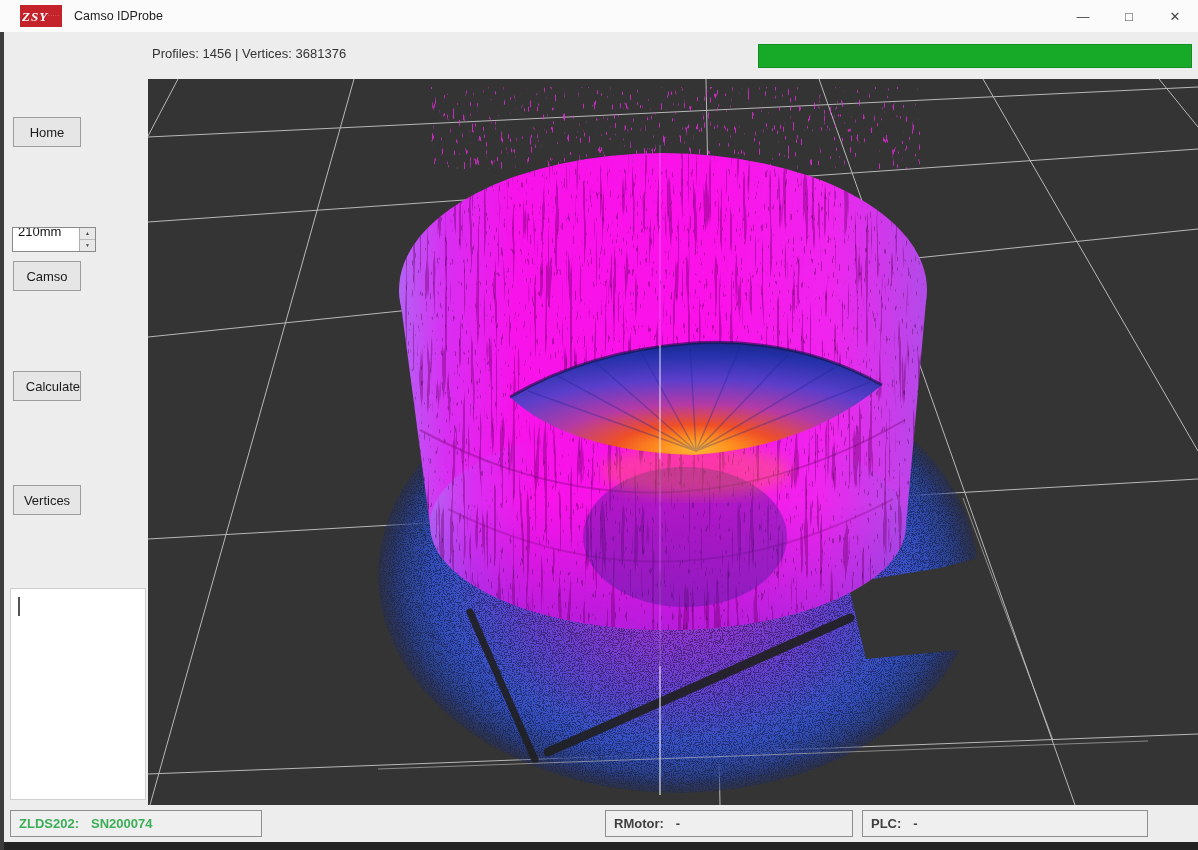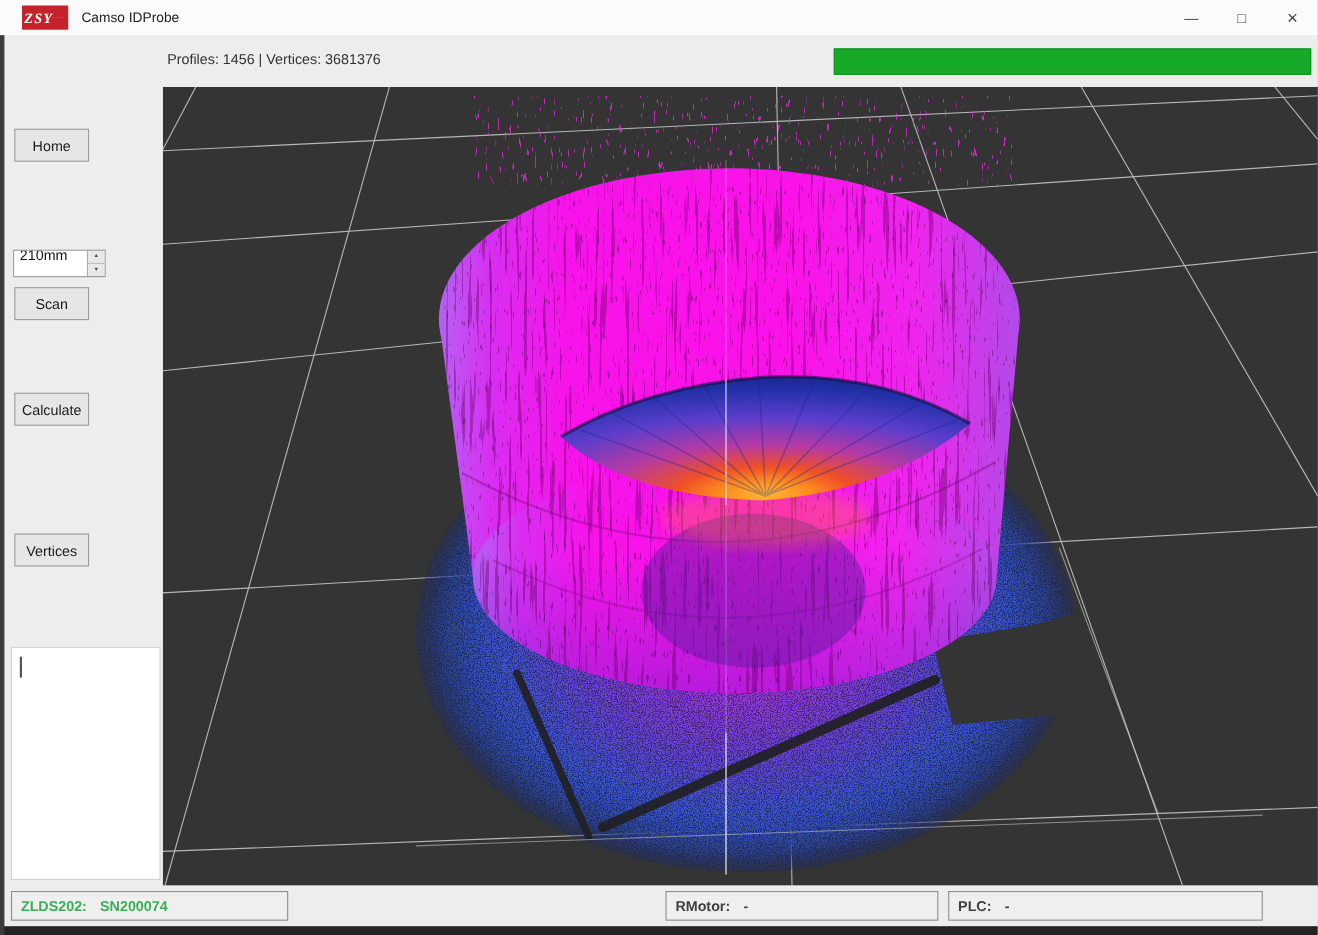--- a/index.html
+++ b/index.html
@@ -18,21 +18,21 @@
   .toolbar { position:absolute; left:0; top:32px; width:1198px; height:47px; background:#ededed; z-index:20; }
   .scan-stats { position:absolute; left:152px; top:14px; font-size:13px; color:#333; }
   .progress-bar { position:absolute; left:758px; top:12px; width:434px; height:24px; background:#17a928; border:1px solid #128f20; }
 
   .left-edge { position:absolute; left:0; top:32px; width:4px; height:818px; background:#3c3c3c; z-index:40; }
   .bottom-strip { position:absolute; left:0; top:842px; width:1198px; height:8px; background:#232323; z-index:25; }
 
   .sidebar { position:absolute; left:0; top:79px; width:148px; height:726px; background:#ededed; z-index:20; }
   .btn { position:absolute; left:13px; width:68px; height:30px; background:#e6e6e6; border:1px solid #9d9d9d;
          font-family:"Liberation Sans",sans-serif; font-size:13px; color:#1a1a1a; text-align:center; }
-  .btn-home { top:38px; } .btn-scan { top:182px; } .btn-calc { top:278px; } .btn-calib { top:406px; }
+  .btn-home { top:38px; } .btn-scan { top:182px; } .btn-calc { top:292px;text-align:right; } .btn-calib { top:406px; }
 
   .spinner { position:absolute; left:12px; top:148px; width:84px; height:25px; border:1px solid #8a8a8a; background:#fff; display:flex; }
   .spin-input { flex:1 1 auto; width:60px; border:none; outline:none; font-size:13px; padding:0 0 16px 5px; color:#111; background:#fff;
                 font-family:"Liberation Sans",sans-serif; }
   .spin-btns { width:16px; display:flex; flex-direction:column; border-left:1px solid #adadad; }
   .spin-btn { flex:1; background:#e8e8e8; display:flex; align-items:center; justify-content:center;
               font-size:5px; color:#444; line-height:1; }
   .spin-btn + .spin-btn { border-top:1px solid #bdbdbd; }
 
   .log-box { position:absolute; left:10px; top:509px; width:136px; height:212px; background:#fff; border:1px solid #cfcfcf; }
@@ -87,21 +87,21 @@
     <div class="spin-btns">
       <div class="spin-btn">
           <span>▲</span>
         </div>
       <div class="spin-btn">
           <span>▼</span>
         </div>
     </div>
   </div>
 
-  <button class="btn btn-scan">Scan</button>
+  <button class="btn btn-scan">Camso</button>
   <button class="btn btn-calc">Calculate</button>
   <button class="btn btn-calib">Vertices</button>
 
   <div class="log-box">
     <span></span>
     <div class="caret"></div>
   </div>
 </div>
 
 <div class="viewport">

